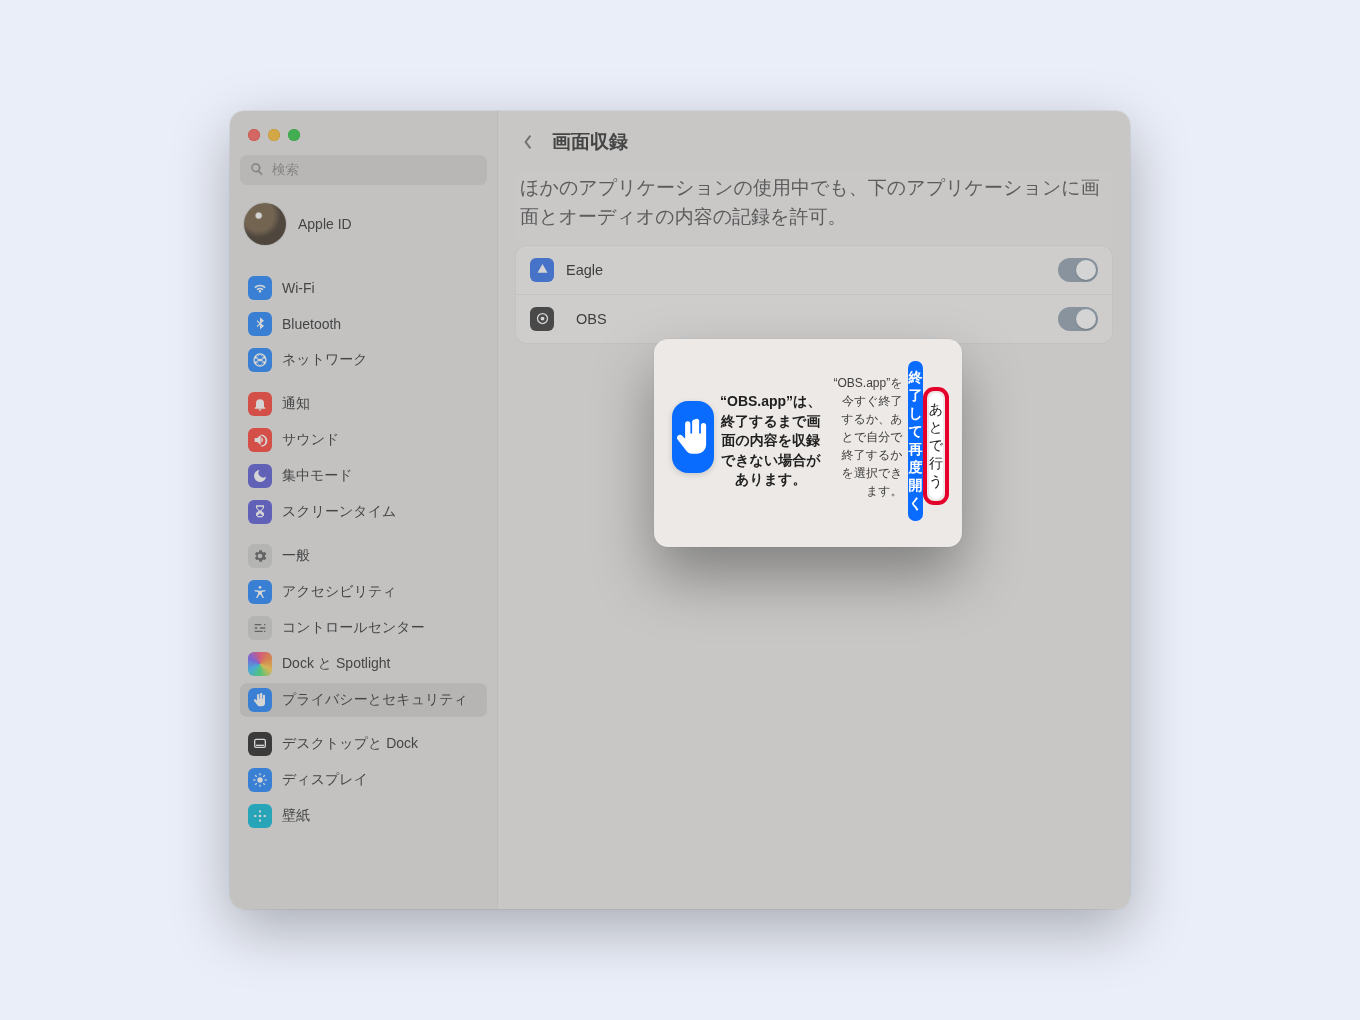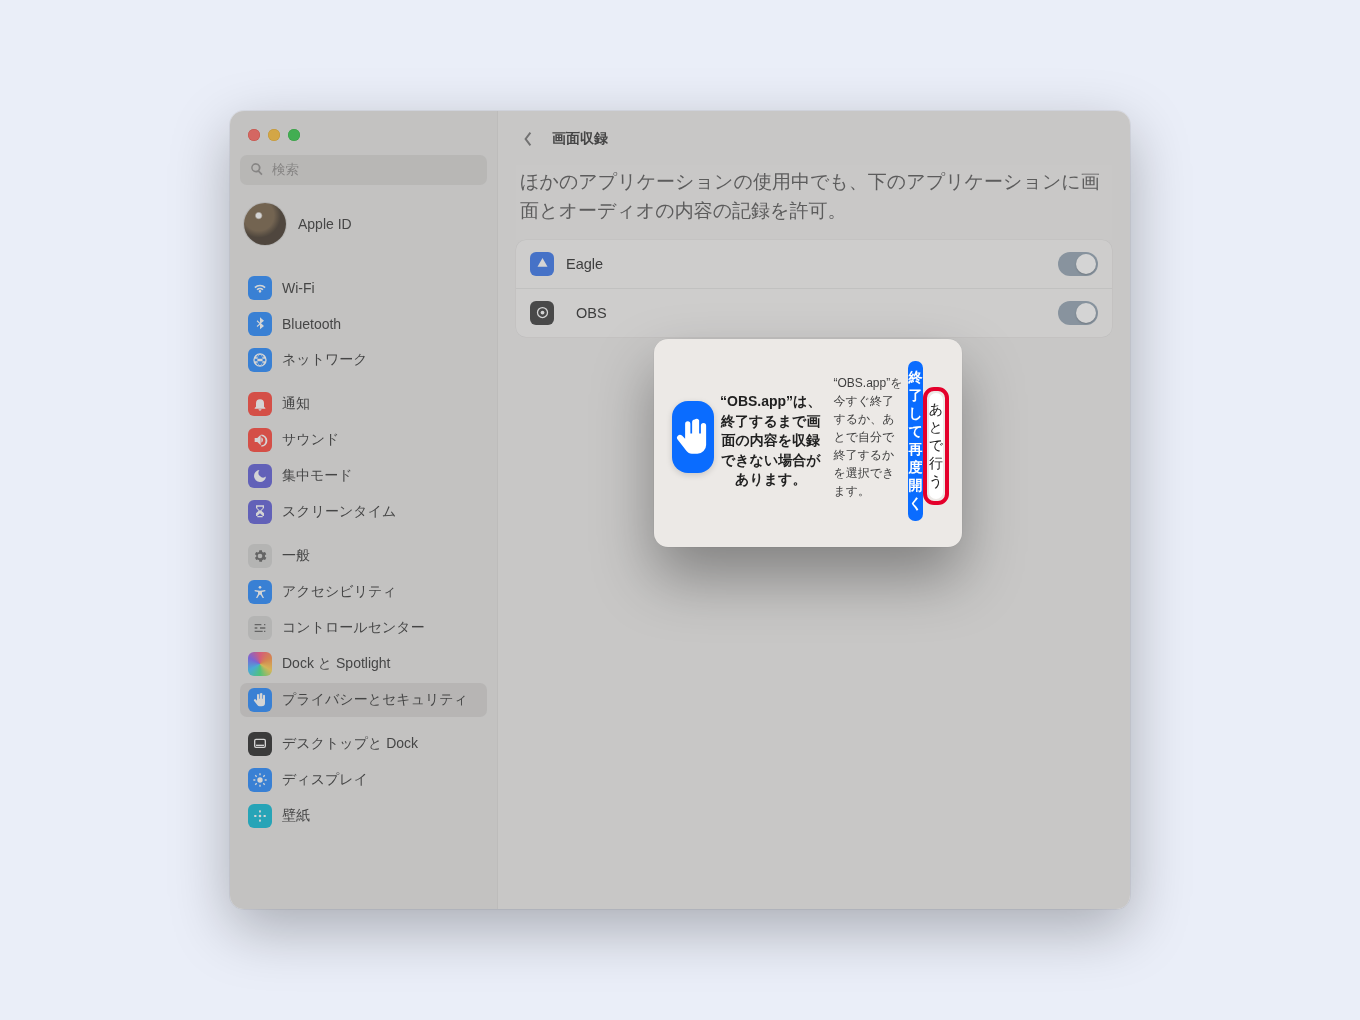--- a/index.html
+++ b/index.html
@@ -86,21 +86,21 @@
   .icn.teal { background:#00b8d4; }
   
   .main {
     flex:1; background:#eeeceb; padding:12px 18px 18px 18px;
     display:flex; flex-direction:column;
     overflow:hidden;
   }
   .titlebar { display:flex; align-items:center; gap:14px; padding:6px 0 16px 2px; }
   .back { width:20px; height:20px; display:flex;align-items:center;justify-content:center; }
   .back svg{ width:12px;height:16px; stroke:#6f6f6f; stroke-width:2.5; fill:none; }
-  .title { font-size:14px; font-weight:600; color:#2d2d2d; }
+  .title { font-size:19px; font-weight:600; color:#2d2d2d; }
   .desc {
     background:#efedec;
     font-size:19px; color:#4f4f4f; line-height:1.55;
     padding:2px 4px 14px 4px;
   }
   .app-list {
     background:#f6f5f4; border-radius:10px;
     box-shadow: 0 0 0 .5px rgba(0,0,0,0.06);
   }
   .app-row {
@@ -140,21 +140,21 @@
     display:flex;align-items:center;justify-content:center;
     box-shadow:0 2px 6px rgba(0,0,0,0.15);
     margin-bottom:18px;
   }
   .sheet .bigicon svg{width:42px;height:42px;fill:#fff;}
   .sheet .msg-title{
     font-size:14px; font-weight:700; text-align:center;
     color:#1f1f1f; line-height:1.4; margin-bottom:10px; padding: 0 6px;
   }
   .sheet .msg-sub{
-    font-size:12px; text-align:left; color:#3f3f3f;
+    font-size:12px; text-align:right; color:#3f3f3f;
     line-height:1.5; margin-bottom:18px; padding:0 6px;
   }
   .sheet .btn{
     width:100%; border:none; border-radius:7px;
     padding:8px 0; font-size:14px; font-weight:500;
     cursor:pointer;
   }
   .sheet .btn.primary{ background:#0a6cff; color:#fff; margin-bottom:10px;font-weight:bold; }
   .sheet .btn.secondary{ background:#fff; color:#222; }
   .sheet .highlight-ring{

